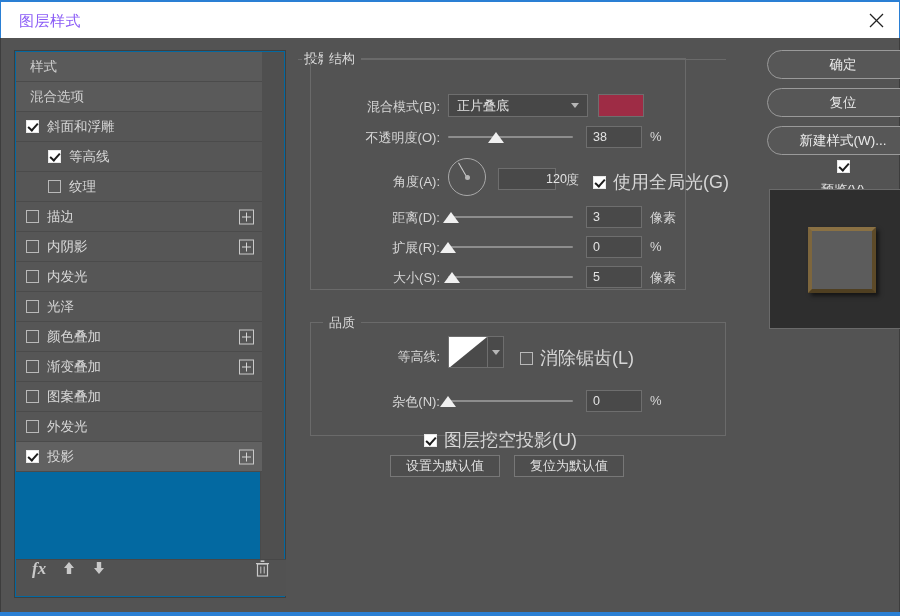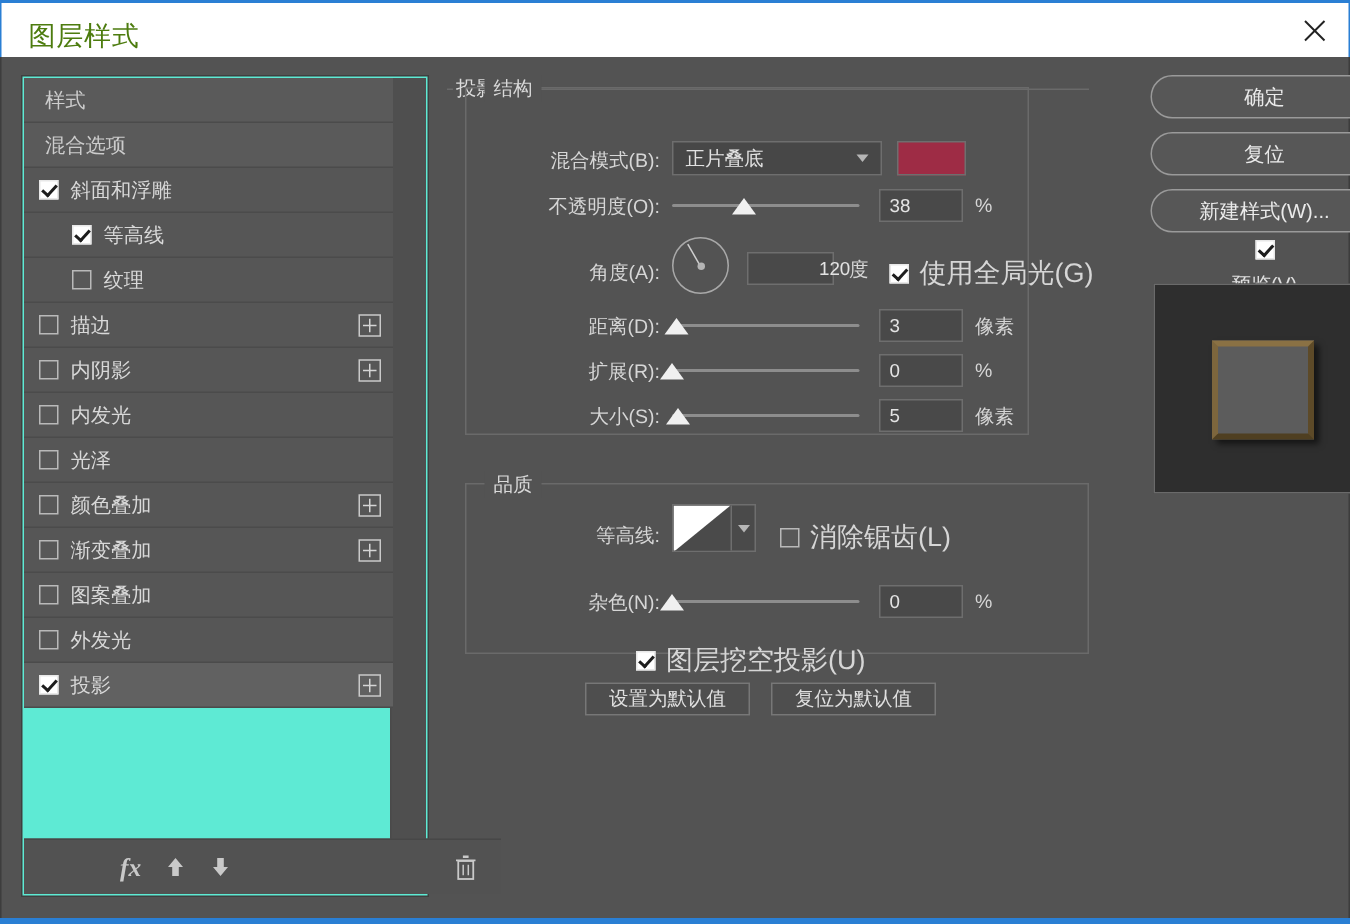--- a/index.html
+++ b/index.html
@@ -28,22 +28,22 @@
     height: 38px;
     background: #ffffff;
     border-top: 2px solid #2a7fd4;
     border-left: 1px solid #2a7fd4;
     border-right: 1px solid #2a7fd4;
     box-sizing: border-box;
   }
   .title-text {
     position: absolute;
     left: 18px; top: 10px;
-    font-size: 18px;
-    color: #4d7c0f;
+    font-size: 15px;
+    color: #8b5cf6;
     letter-spacing: 0.5px;
   }
   .close-btn {
     position: absolute;
     right: 0; top: 0;
     width: 46px; height: 36px;
     display: flex; align-items: center; justify-content: center;
     cursor: pointer;
   }
   .close-btn svg { display:block; }
@@ -67,21 +67,21 @@
   }
 
   
   .styles-panel {
     position: absolute;
     left: 13px; top: 12px;
     width: 272px;
     height: 548px;
     border: 1px solid #3f3f3f;
     box-sizing: border-box;
-    background: #5eead4;
+    background: #0369a1;
   }
   .styles-list {
     position: absolute;
     left: 1px; top: 1px;
     width: 246px;
     background: #555555;
   }
   .scroll-gutter {
     position: absolute;
     right: 1px; top: 1px;
@@ -153,22 +153,21 @@
 
   
   .list-toolbar {
     position: absolute;
     left: 1px; bottom: 1px;
     width: 270px;
     height: 36px;
     border-top: 1px solid #474747;
     background: #525252;
     display: flex;
-    align-items: center;
-    padding-left: 48px;
+    align-items: flex-start;
   }
   .tool-ic {
     color: #c9c9c9;
     margin-left: 16px;
     cursor: pointer;
     line-height: 1;
     display: flex; align-items: center;
   }
   .tool-ic.fx {
     font-style: italic;

